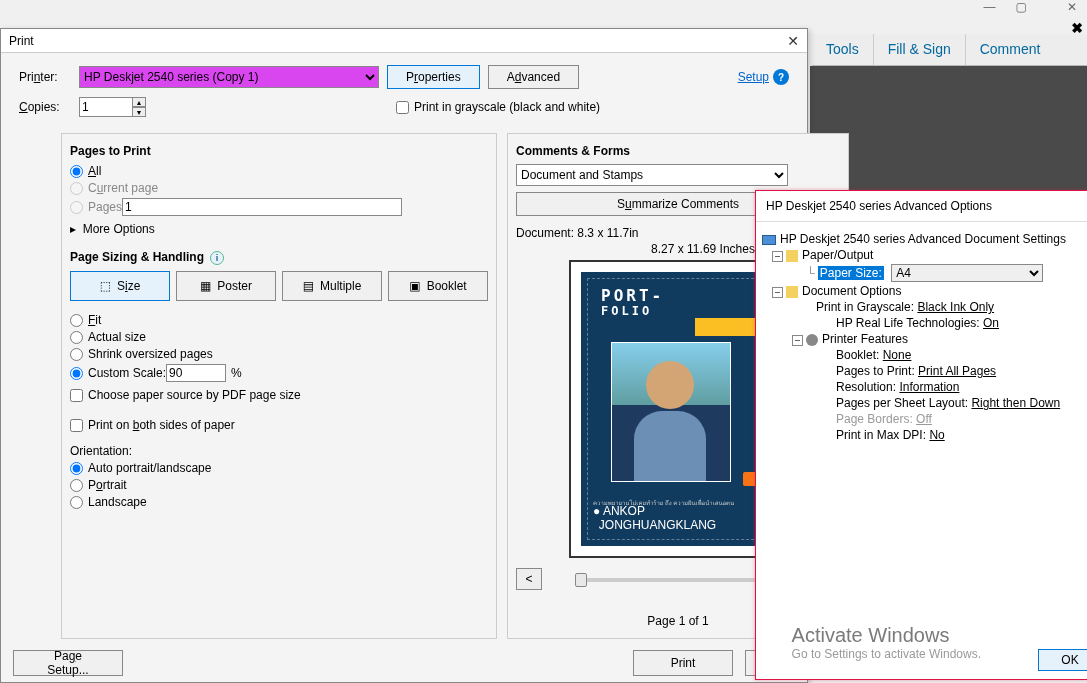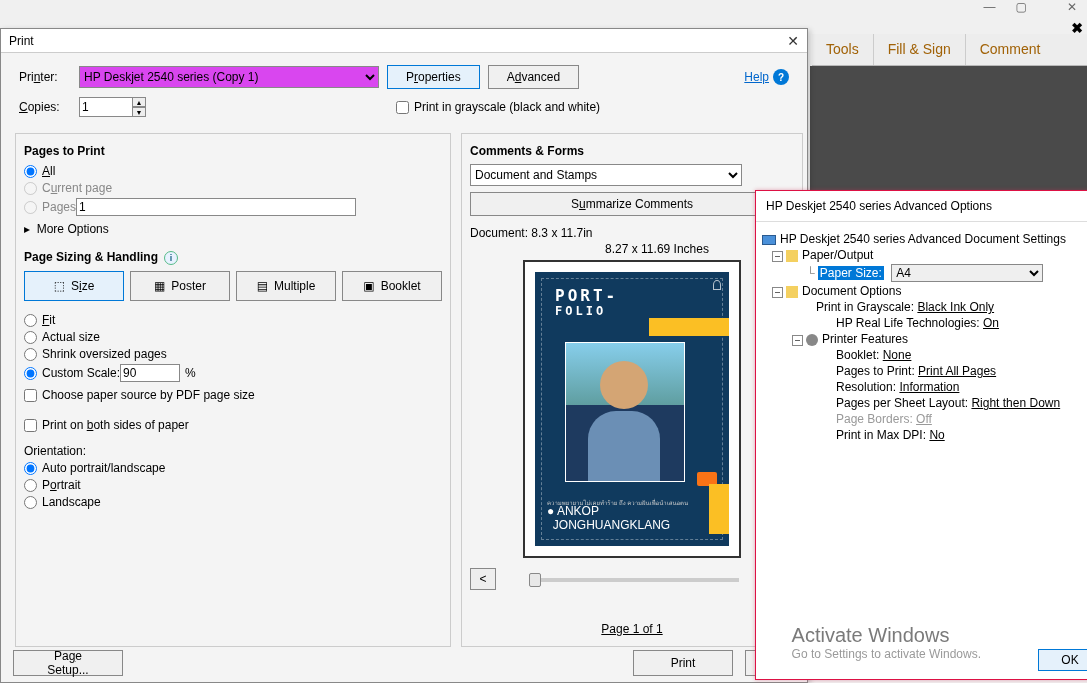--- a/index.html
+++ b/index.html
@@ -6,21 +6,21 @@
 body { margin: 0; padding: 0; background: #f0f0f0; position: relative; width: 1087px; height: 683px; overflow: hidden; }
 
 
 .app-chrome { position: absolute; top: 0; right: 0; height: 20px; display: flex; gap: 20px; padding-right: 10px; color: #666; }
 .app-chrome span { cursor: default; }
 .app-x { margin-left: 20px; }
 .app-close { position: absolute; right: 4px; top: 20px; font-weight: bold; font-size: 14px; }
 
 
 .right-tools { position: absolute; right: 0; top: 34px; height: 32px; background: #ededed; display: flex; border-bottom: 1px solid #b8b8b8; width: 275px; }
-.right-tools .tool { padding: 7px 14px; border-left: 1px solid #ccc; color: #a16207; cursor: pointer; font-size: 14px; }
+.right-tools .tool { padding: 7px 14px; border-left: 1px solid #ccc; color: #0369a1; cursor: pointer; font-size: 14px; }
 .right-tools .tool.first { border-left: none; }
 
 
 .preview-back { position: absolute; left: 810px; top: 66px; right: 0; height: 160px; background: #4a4a4a; }
 
 
 .print-dialog {
   position: absolute; left: 0; top: 28px; width: 808px; height: 655px;
   background: #f4f4f4; border: 1px solid #888; box-shadow: 2px 2px 6px rgba(0,0,0,.2);
 }
@@ -35,21 +35,21 @@
 .btn.blue { border: 1px solid #0078d7; background: #e5f1fb; }
 .btn u { text-decoration: underline; }
 .copies-input { width: 54px; height: 20px; border: 1px solid #888; padding: 0 2px; }
 .spin { display: inline-flex; flex-direction: column; margin-left: -1px; }
 .spin button { width: 14px; height: 10px; font-size: 7px; line-height: 7px; border: 1px solid #888; background: #eee; padding:0; }
 .chk { margin-right: 4px; }
 .help { color: #0066cc; margin-left: auto; margin-right: 4px; }
 .help-icon { width: 16px; height: 16px; border-radius: 50%; background: #0078d7; color: #fff; display: inline-flex; align-items: center; justify-content: center; font-size: 10px; font-weight: bold; }
 
 .columns { display: flex; padding: 4px 14px; gap: 10px; }
-.left-col { width: 440px; border: 1px solid #ccc; background: #f4f4f4; padding: 8px 8px 16px; }
+.left-col { width: 440px; border: 1px solid #ccc; background: #f4f4f4; padding: 8px 8px 16px; margin-left: 46px; }
 .right-col { flex: 1; border: 1px solid #ccc; background: #f4f4f4; padding: 8px 8px 10px; position: relative; }
 
 .section-title { font-weight: bold; margin: 2px 0 6px; }
 .radio-row, .check-row { display: flex; align-items: center; margin: 3px 0; }
 .radio-row input, .check-row input { margin: 0 5px 0 0; }
 .pages-input { width: 280px; height: 18px; border: 1px solid #888; background: #fff; margin-left: 10px; }
 .more-opts { margin-top: 6px; cursor: pointer; }
 
 .info-icon { width: 14px; height: 14px; border-radius: 50%; border: 1px solid #5b8; color: #268; display: inline-flex; align-items: center; justify-content: center; font-size: 9px; margin-left: 6px; background:#e8f2ff; }
 
@@ -76,21 +76,21 @@
 .cam-icon { position:absolute; right:12px; top:200px; width:20px; height:14px; background:#f97316; border-radius:2px; }
 .thai1 { position:absolute; left:12px; bottom:38px; color:#ccc; font-size:6px; }
 .auth { position:absolute; left:12px; bottom:14px; color:#fff; font-size:7px; }
 .yellow2 { position:absolute; right:0; bottom:12px; width:20px; height:50px; background:#fbbf24; }
 .dash-border { position:absolute; inset:6px; border:1px dashed rgba(255,255,255,.35); }
 .anchor { position:absolute; right:8px; top:8px; width:8px; height:10px; border:1px solid rgba(255,255,255,.7); border-radius:50% 50% 0 0; }
 
 .nav-left { width: 26px; height: 22px; border: 1px solid #888; background: #eee; display:inline-flex; align-items:center; justify-content:center; }
 .slider { display:inline-block; width: 210px; height:4px; background:#ccc; position:relative; margin-left:30px; vertical-align:middle; }
 .slider .thumb { position:absolute; left:0; top:-5px; width:12px; height:14px; background:#e8e8e8; border:1px solid #888; border-radius:2px; }
-.page-of { text-align:center; margin-top:32px;text-decoration:underline; }
+.page-of { text-align:center; margin-top:24px; }
 
 .dialog-bottom { position: absolute; bottom: 6px; left: 0; right: 0; padding: 0 12px; display: flex; align-items:center; }
 .dialog-bottom .btn { height: 26px; }
 .bottom-right { margin-left: auto; display: flex; gap: 12px; }
 
 
 .adv-dialog {
   position: absolute; left: 755px; top: 190px; width: 356px; height: 490px;
   background: #fff; border: 1px solid #d14; box-shadow: 0 0 4px rgba(200,40,80,.4);
 }
@@ -146,21 +146,21 @@
         <option>HP Deskjet 2540 series (Copy 1)</option>
       </select>
       <span class="gap"></span>
       <button class="btn blue">
           <span>P<u>r</u>operties</span>
         </button>
       <span class="gap"></span>
       <button class="btn">
           <span>A<u>d</u>vanced</span>
         </button>
-      <a class="help underline">Help</a>
+      <a class="help underline">Setup</a>
       <span class="help-icon">?</span>
     </div>
     <div class="row">
       <span class="lbl"><u>C</u>opies:</span>
       <input class="copies-input" value="1" style="">
       <span class="spin">
           <button>▲</button>
           <button>▼</button>
         </span>
       <span style="width:250px"></span>

